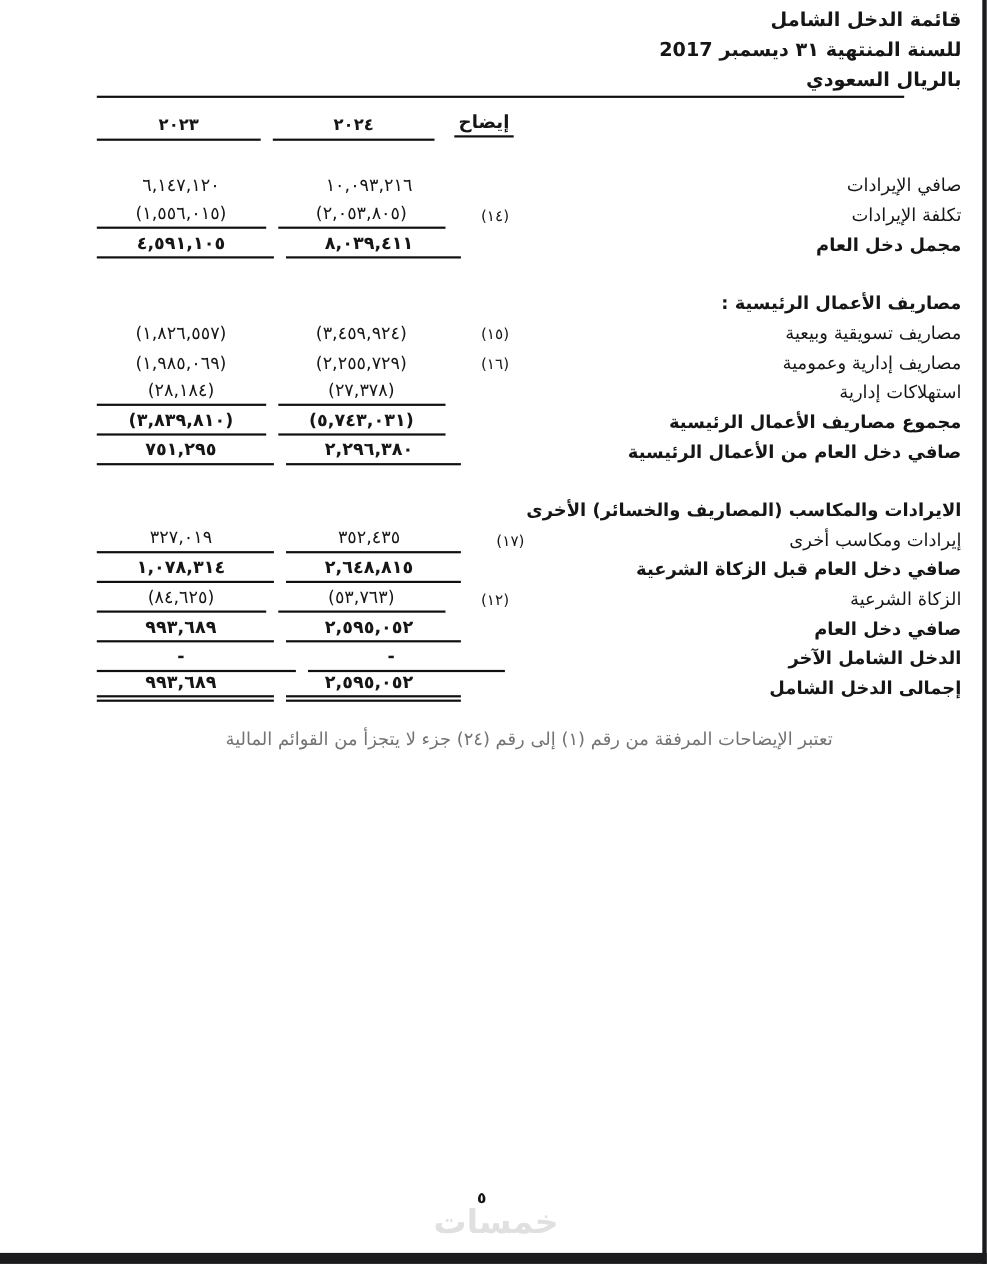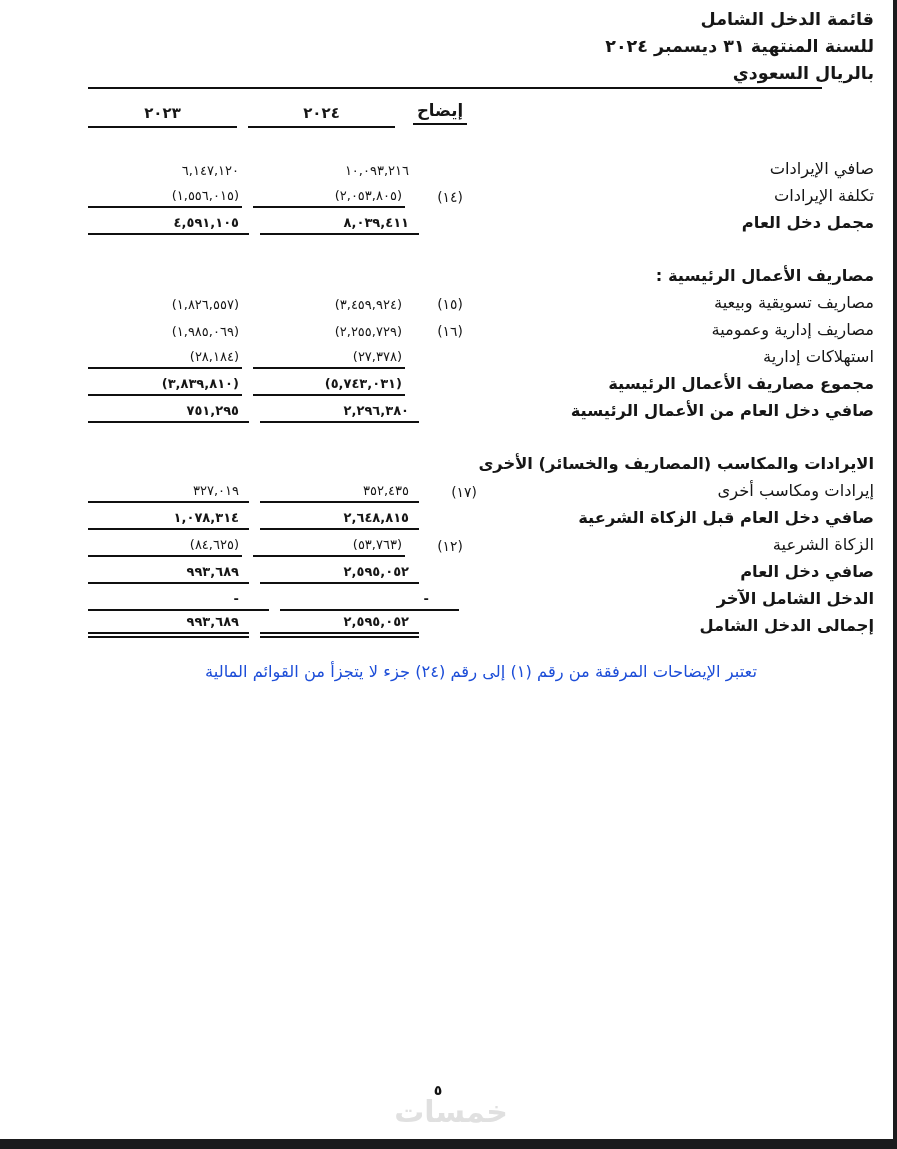--- a/index.html
+++ b/index.html
@@ -17,56 +17,56 @@
   
   .header { direction:rtl; text-align:right; padding:6px 23px 0 0; }
   .header .hline { font-weight:bold; font-size:17.5px; line-height:27px; white-space:nowrap; }
   .top-rule { position:absolute; top:87px; left:88px; width:734px; border-top:2.6px solid #101010; }
 
   
   .table { direction:rtl; padding:4px 23px 0 88px; margin-top:2px; }
   .row { display:flex; align-items:flex-end; height:27px; }
   .row .label { flex:1; font-size:16.3px; line-height:24px; padding-left:6px; white-space:nowrap; overflow:visible; }
   .row .note { width:90px; text-align:center; font-size:13.8px; direction:ltr; padding-bottom:3px; }
-  .row .val  { width:147px; direction:ltr; text-align:right; font-size:13px;
+  .row .val  { width:147px; direction:ltr; text-align:center; font-size:16px;
                padding:0 10px 3px 2px; white-space:nowrap; }
   .row .val.v2023 { width:149px;margin-top:38px; }
   .row .spacer { width:11px; }
   .row.bold .label, .row.bold .val { font-weight:bold; }
   .row.section-header .label { font-weight:bold;text-align:right; }
   .row .val.paren { padding-right:3px; }
   .row .val.dash  { padding-right:30px; font-weight:bold; }
   .row.u1 .val { border-bottom:2.2px solid #101010; }
   .row.u2 .val { border-bottom:6px double #101010; }
   .gap { height:26px; }
 
   
   .head-row { height:30px; margin-top:5px; margin-bottom:26px; align-items:flex-end; }
   .head-row .val { font-weight:bold; font-size:15px; text-align:center; padding:0 0 4px 0;
                    border-bottom:2.4px solid #101010; }
   .head-row .note-head { display:inline-block; font-weight:bold; font-size:16.5px;
                    border-bottom:2.4px solid #101010; padding:0 4px 3px 4px; }
 
   
-  .footnote { direction:rtl; text-align:center; font-size:16.3px; margin-top:24px; color:#1d4ed8; }
+  .footnote { direction:rtl; text-align:center; font-size:16.3px; margin-top:24px; color:#737373; }
 
   
   .page-number { position:absolute; top:1082px; left:428px; width:20px; text-align:center;
                  font-size:14px; font-weight:bold; color:#111; }
   .watermark { position:absolute; top:1094px; left:388px; width:126px; text-align:center;
                font-size:30px; font-weight:bold; color:#e0e0e0; direction:rtl; letter-spacing:1px; }
 </style>
 </head>
 <body>
 
 <div class="page">
 
   <div class="header">
     <div class="hline">قائمة الدخل الشامل</div>
-    <div class="hline">للسنة المنتهية ٣١ ديسمبر ٢٠٢٤</div>
+    <div class="hline">للسنة المنتهية ٣١ ديسمبر 2017</div>
     <div class="hline">بالريال السعودي</div>
   </div>
 
   <div class="top-rule"></div>
 
   <div class="table">
     <div class="row head-row">
       <div class="label"></div>
       <div class="note">
         <span class="note-head">إيضاح</span>

